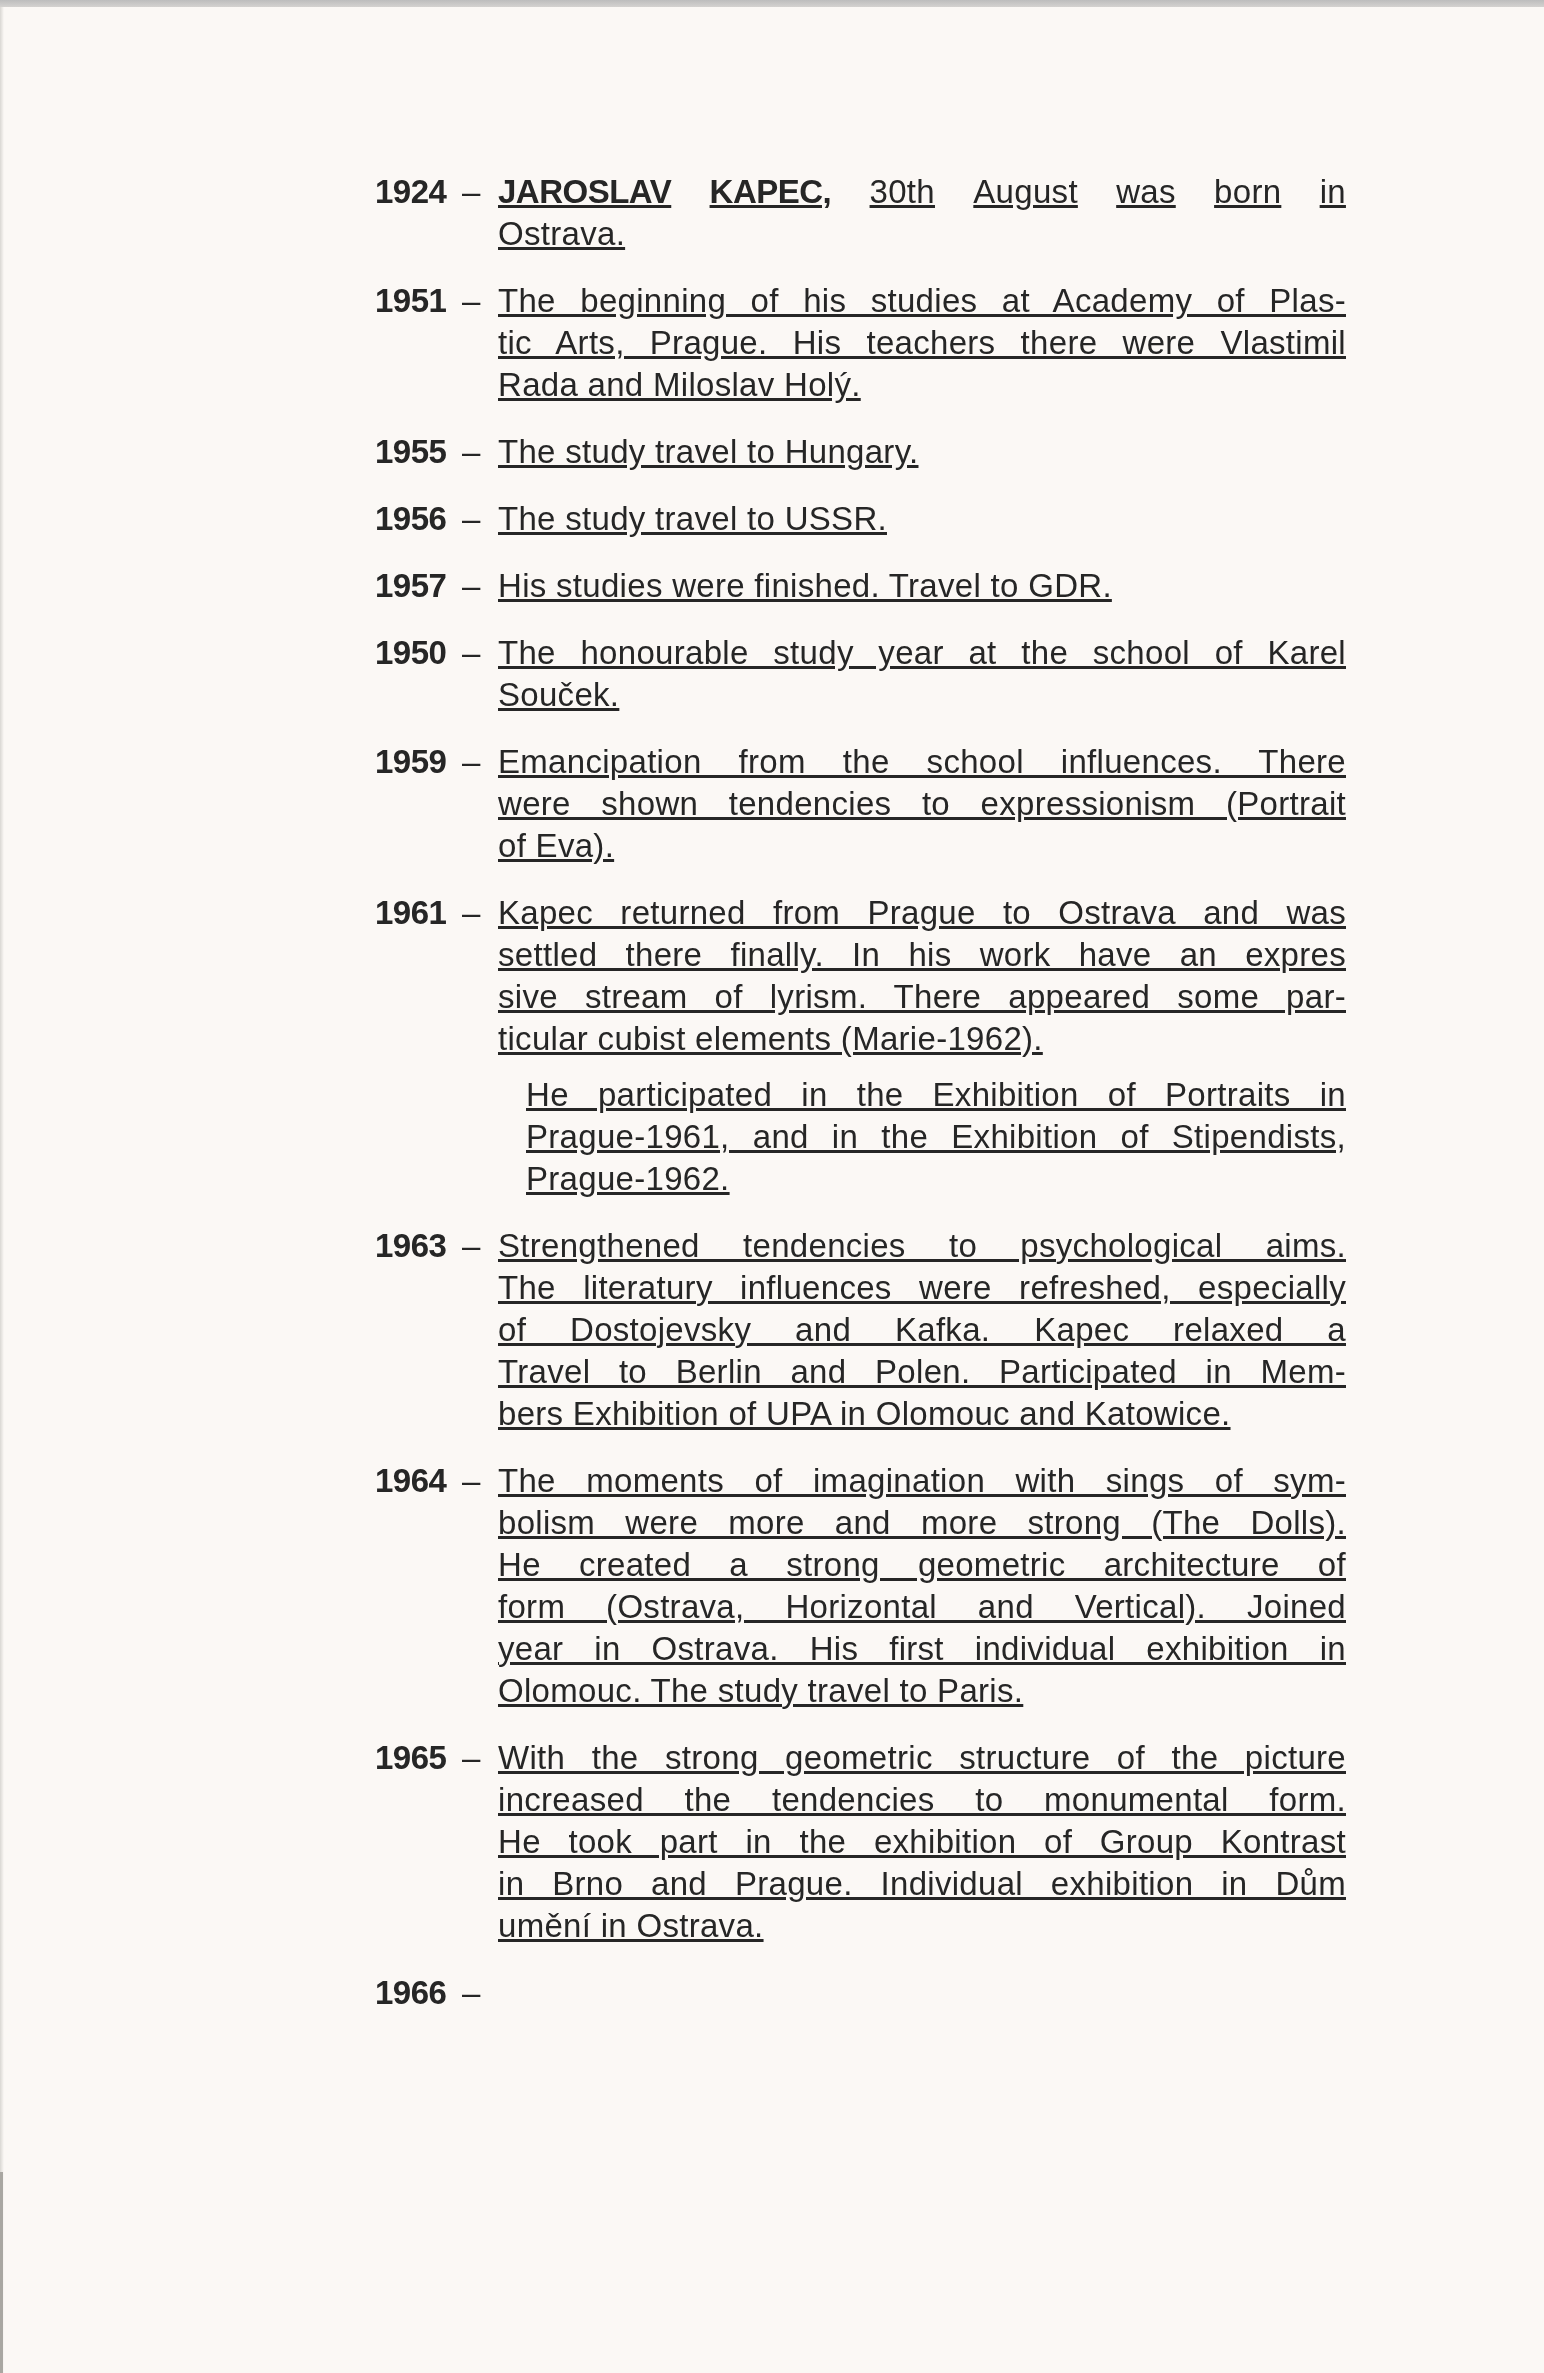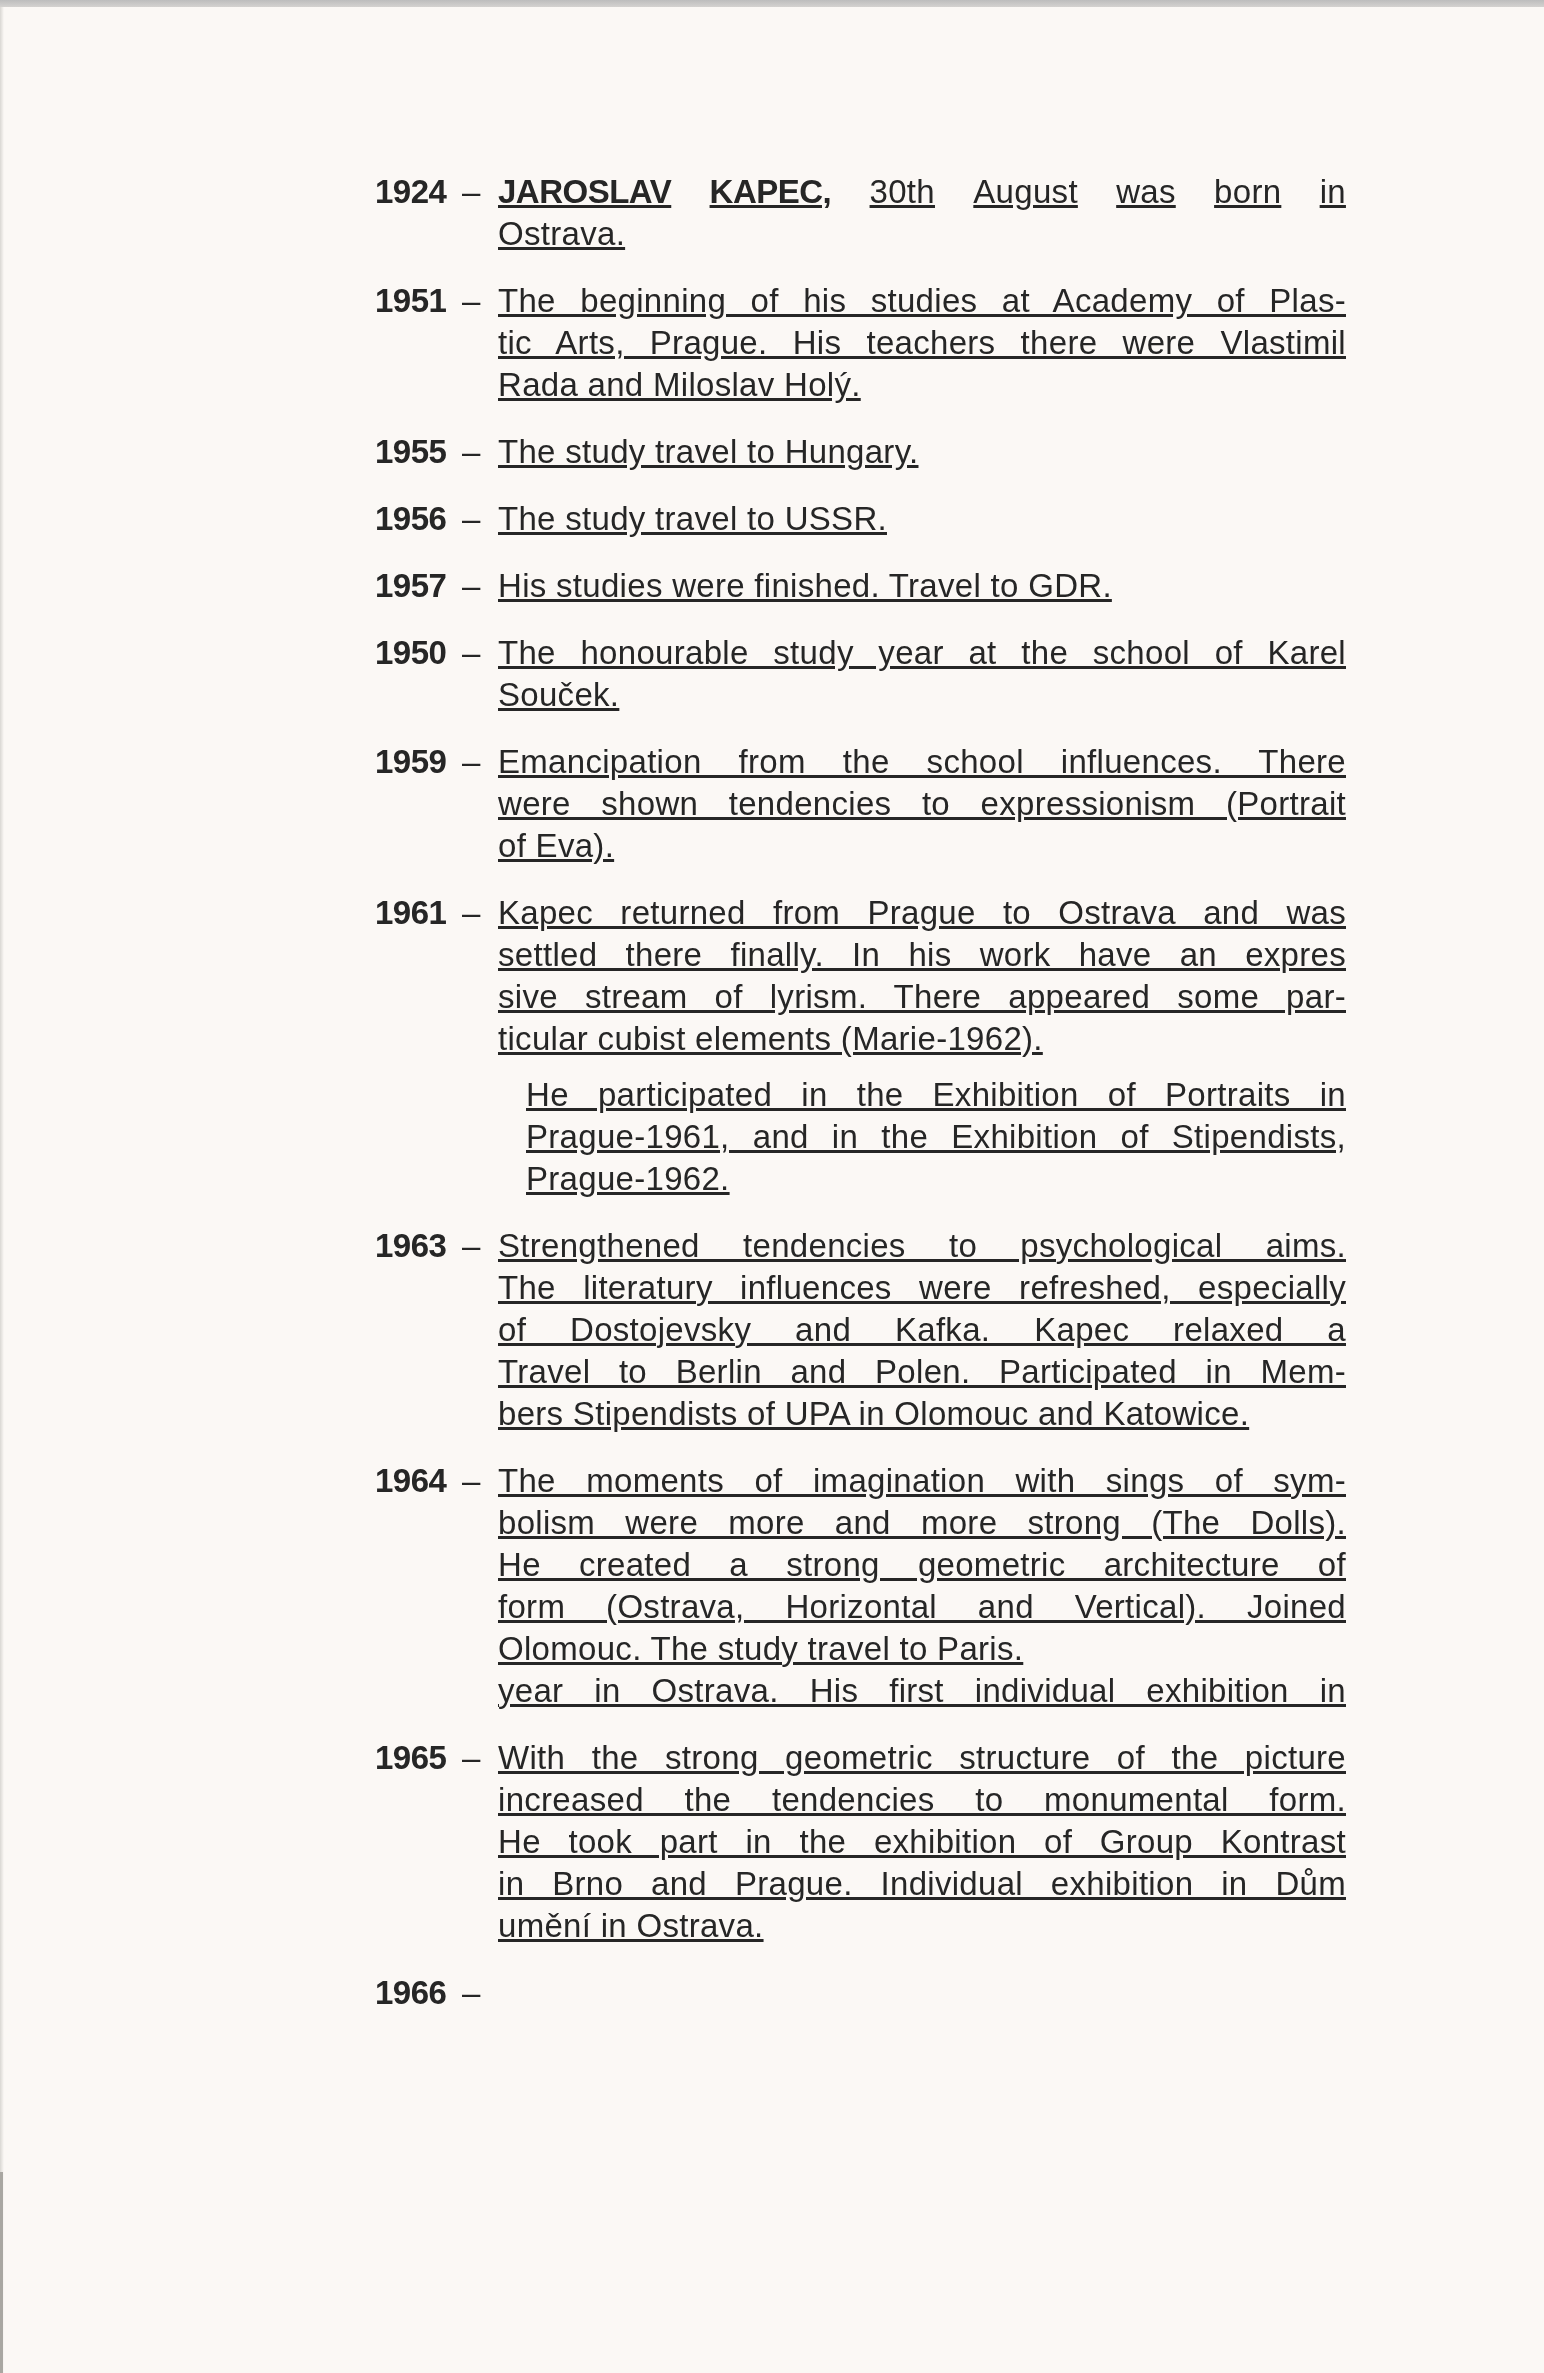--- a/index.html
+++ b/index.html
@@ -155,34 +155,34 @@
       </div>
     </div>
     <div class="entry">
       <div class="entry-head"><span class="entry-year">1963</span><span class="entry-dash">–</span></div>
       <div class="entry-body">
         <div class="para">
           <span class="line">Strengthened tendencies to psychological aims.</span>
           <span class="line">The literatury influences were refreshed, especially</span>
           <span class="line">of Dostojevsky and Kafka. Kapec relaxed a</span>
           <span class="line">Travel to Berlin and Polen. Participated in Mem-</span>
-          <span class="line last">bers Stipendists of UPA in Olomouc and Katowice.</span>
+          <span class="line last">bers Exhibition of UPA in Olomouc and Katowice.</span>
         </div>
       </div>
     </div>
     <div class="entry">
       <div class="entry-head"><span class="entry-year">1964</span><span class="entry-dash">–</span></div>
       <div class="entry-body">
         <div class="para">
           <span class="line">The moments of imagination with sings of sym-</span>
           <span class="line">bolism were more and more strong (The Dolls).</span>
           <span class="line">He created a strong geometric architecture of</span>
           <span class="line">form (Ostrava, Horizontal and Vertical). Joined</span>
+          <span class="line">year in Ostrava. His first individual exhibition in</span>
           <span class="line last">Olomouc. The study travel to Paris.</span>
-          <span class="line">year in Ostrava. His first individual exhibition in</span>
         </div>
       </div>
     </div>
     <div class="entry">
       <div class="entry-head"><span class="entry-year">1965</span><span class="entry-dash">–</span></div>
       <div class="entry-body">
         <div class="para">
           <span class="line">With the strong geometric structure of the picture</span>
           <span class="line">increased the tendencies to monumental form.</span>
           <span class="line">He took part in the exhibition of Group Kontrast</span>

